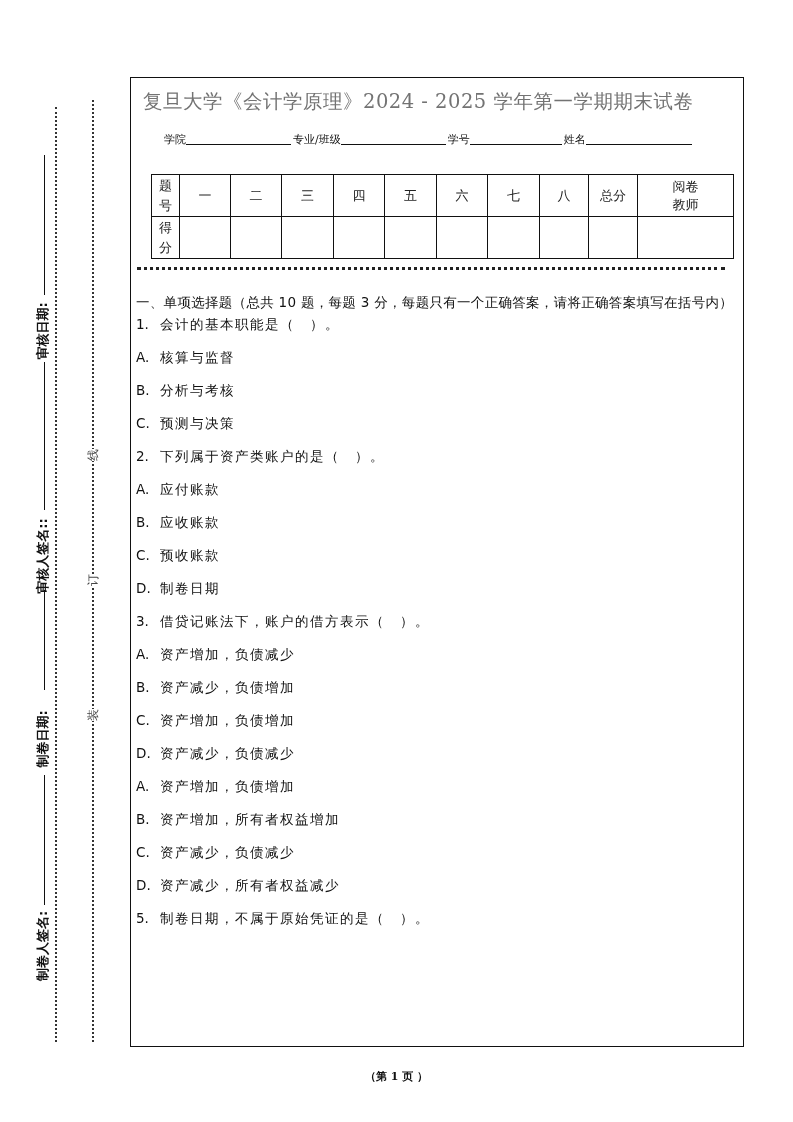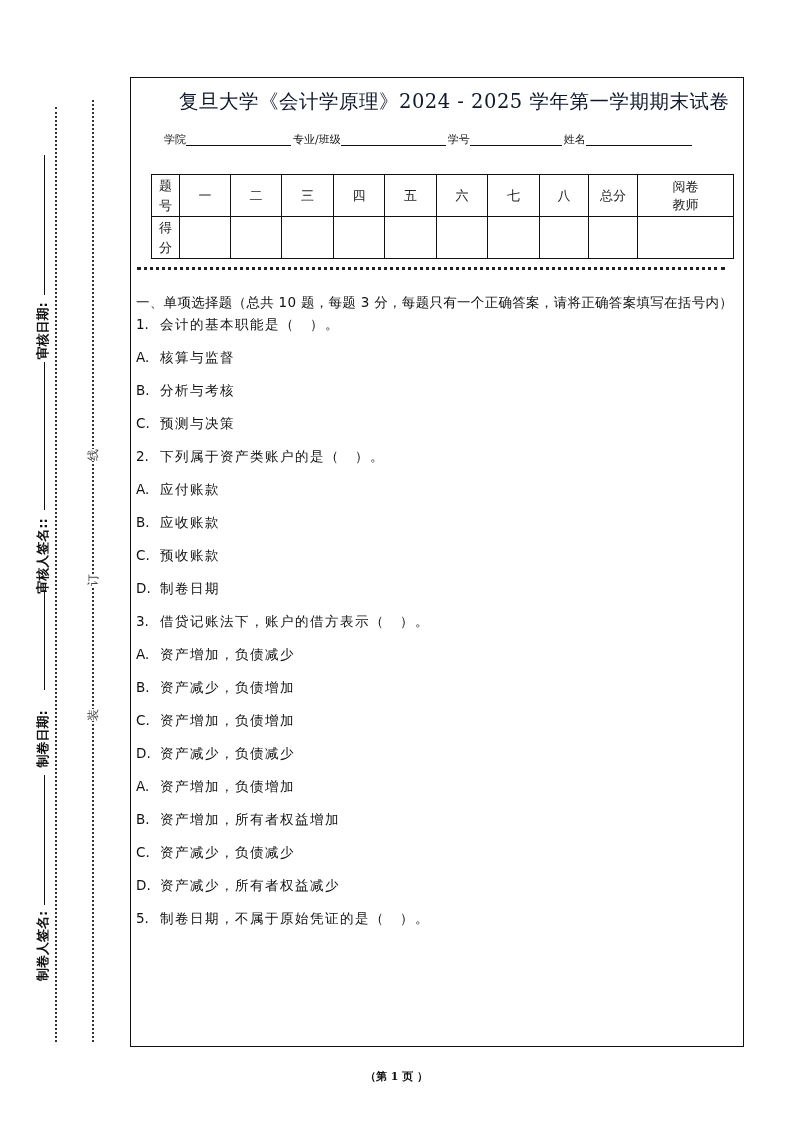--- a/index.html
+++ b/index.html
@@ -47,31 +47,31 @@
     
     .frame {
       position: absolute;
       left: 130px; top: 77px;
       width: 614px; height: 970px;
       border: 1.5px solid #111;
       box-sizing: border-box;
     }
     .title {
       position: absolute;
-      left: 48px; top: 10px;
+      left: 12px; top: 10px;
       font-family: "DejaVu Serif", "Liberation Serif", serif;
       font-size: 19.5px;
       letter-spacing: 0.5px;
       white-space: nowrap;
-      color: #0f172a;
+      color: #737373;
     }
     .info-row {
       position: absolute;
       left: 33px; top: 54px;
-      display: flex; align-items: center;
+      display: flex; align-items: flex-start;
       font-family: "DejaVu Serif", serif;
       font-size: 11px;
       white-space: nowrap;
     }
     .info-row .fill {
       display: inline-block;
       border-bottom: 1px solid #111;
       height: 12px;
       margin-right: 2px;
     }

